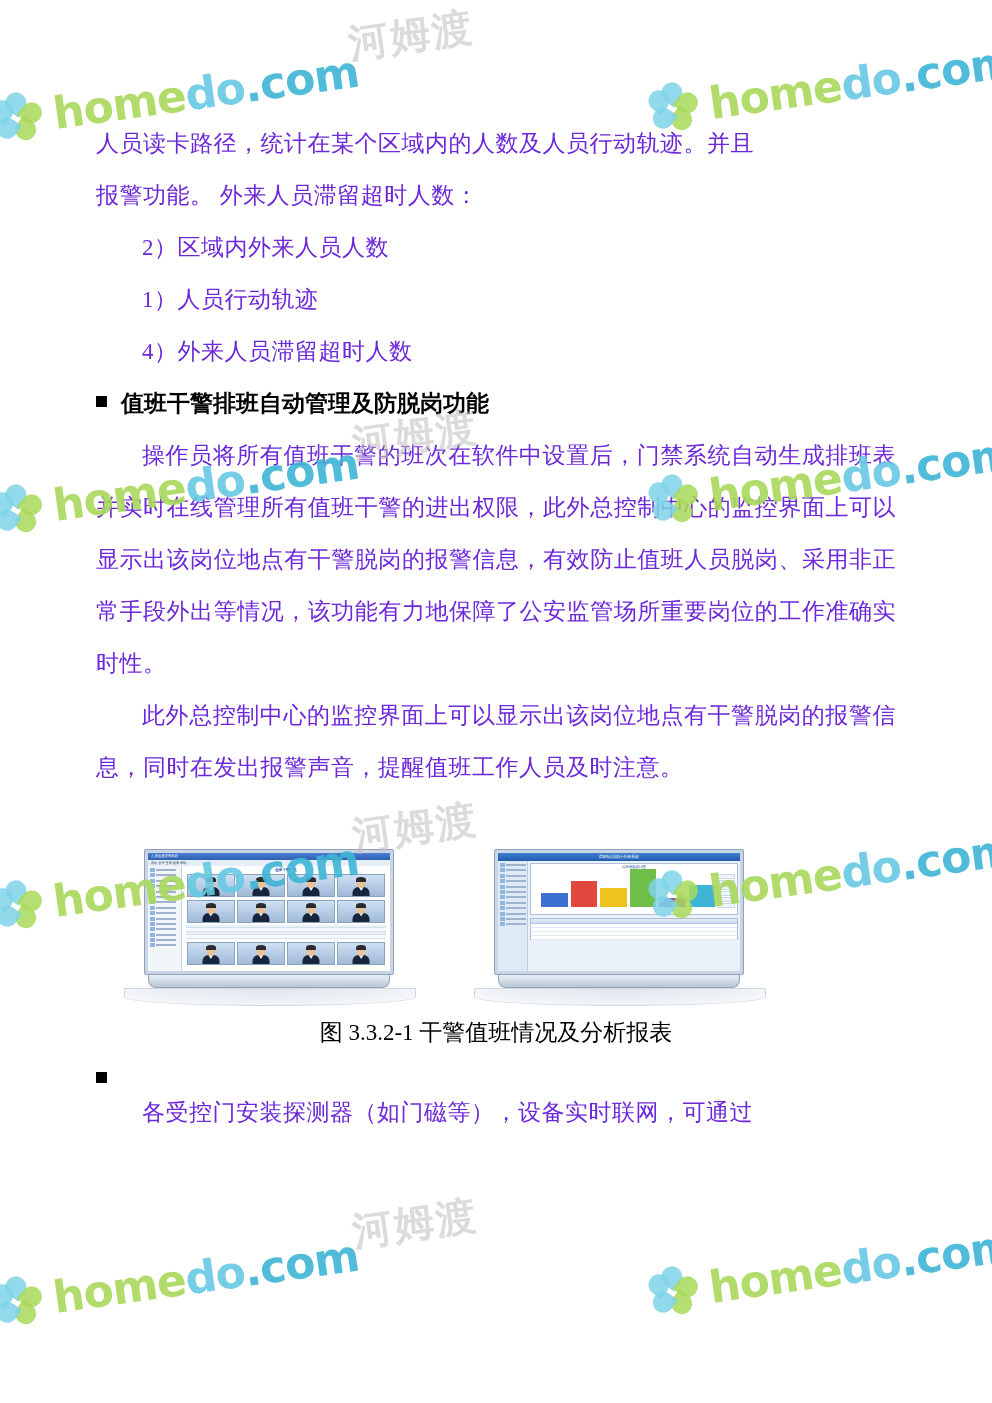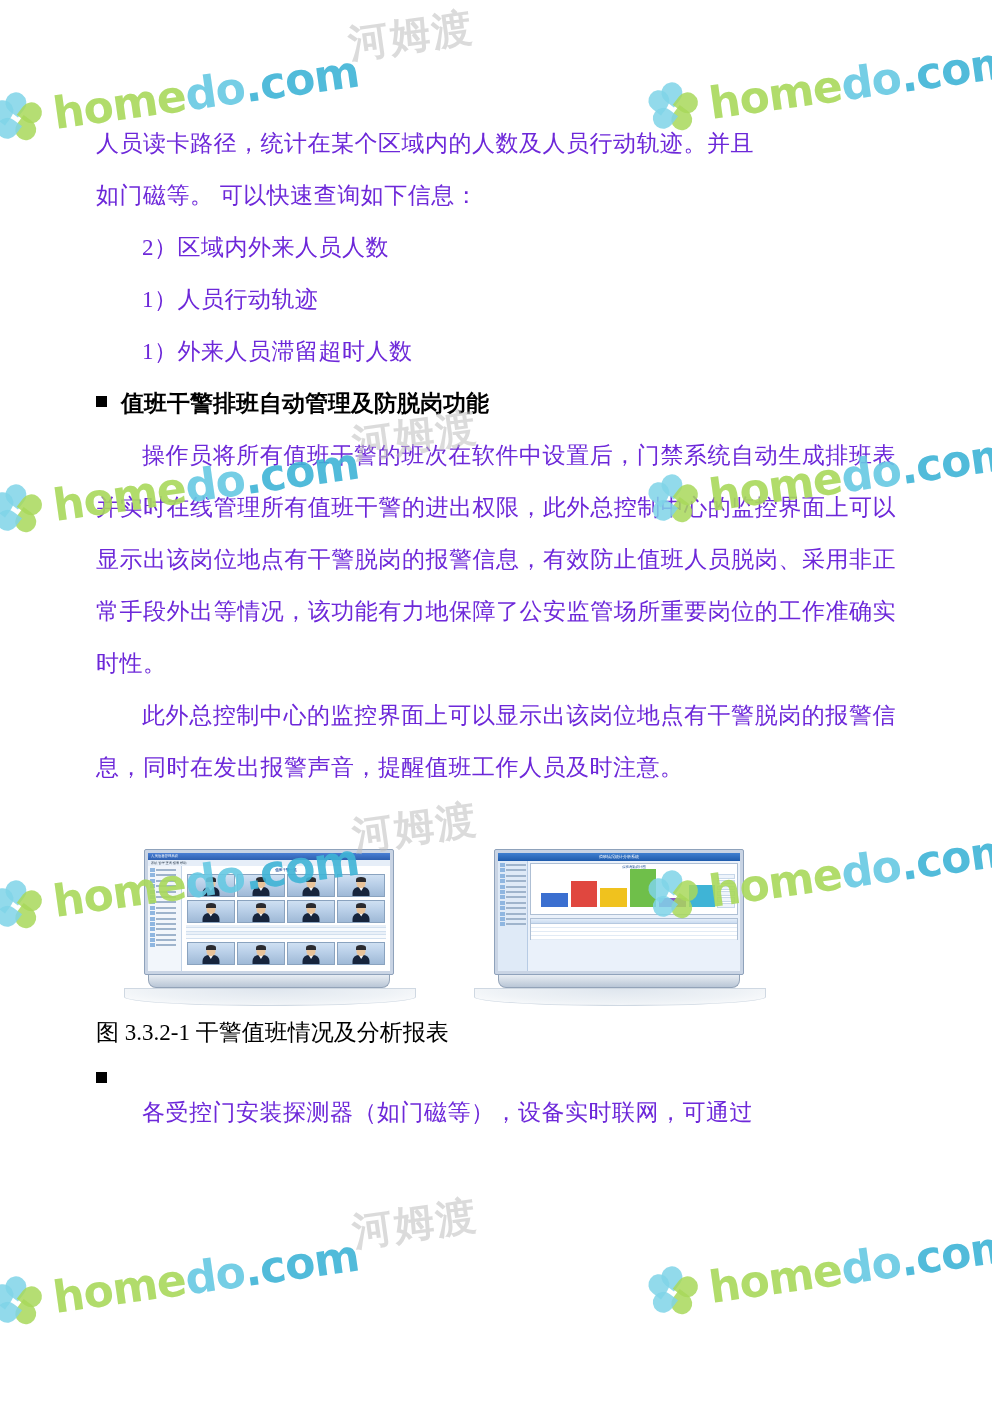--- a/index.html
+++ b/index.html
@@ -58,20 +58,21 @@
     height: 11px;
     background: #000;
     flex: 0 0 auto;
     position: relative;
     top: -4px;
   }
 
   .fig-caption {
     font-size: 23px;
     line-height: 50px;
+    text-align: center;
     margin: 0;
     color: #000;
   }
 
   
   .figure-block {
     position: relative;
     height: 190px;
     margin-top: 22px;
     margin-bottom: 2px;
@@ -378,26 +379,26 @@
   }
 </style>
 </head>
 <body>
 
 <div class="page">
 
   <div class="doc-body">
 
     <p class="para">人员读卡路径，统计在某个区域内的人数及人员行动轨迹。并且</p>
-    <p class="para">如门磁等。  可以快速查询如下信息：</p>
+    <p class="para">报警功能。  外来人员滞留超时人数：</p>
 
     <div class="indent-list">
       <p class="para">2）区域内外来人员人数</p>
       <p class="para">1）人员行动轨迹</p>
-      <p class="para">1）外来人员滞留超时人数</p>
+      <p class="para">4）外来人员滞留超时人数</p>
     </div>
 
     <div class="bullet-head">
       <span class="bullet-square"></span>
       <span>值班干警排班自动管理及防脱岗功能</span>
     </div>
 
     <p class="para indent2">操作员将所有值班干警的班次在软件中设置后，门禁系统自动生成排班表并实时在线管理所有值班干警的进出权限，此外总控制中心的监控界面上可以显示出该岗位地点有干警脱岗的报警信息，有效防止值班人员脱岗、采用非正常手段外出等情况，该功能有力地保障了公安监管场所重要岗位的工作准确实时性。</p>
     <p class="para indent2">此外总控制中心的监控界面上可以显示出该岗位地点有干警脱岗的报警信息，同时在发出报警声音，提醒值班工作人员及时注意。</p>
 

